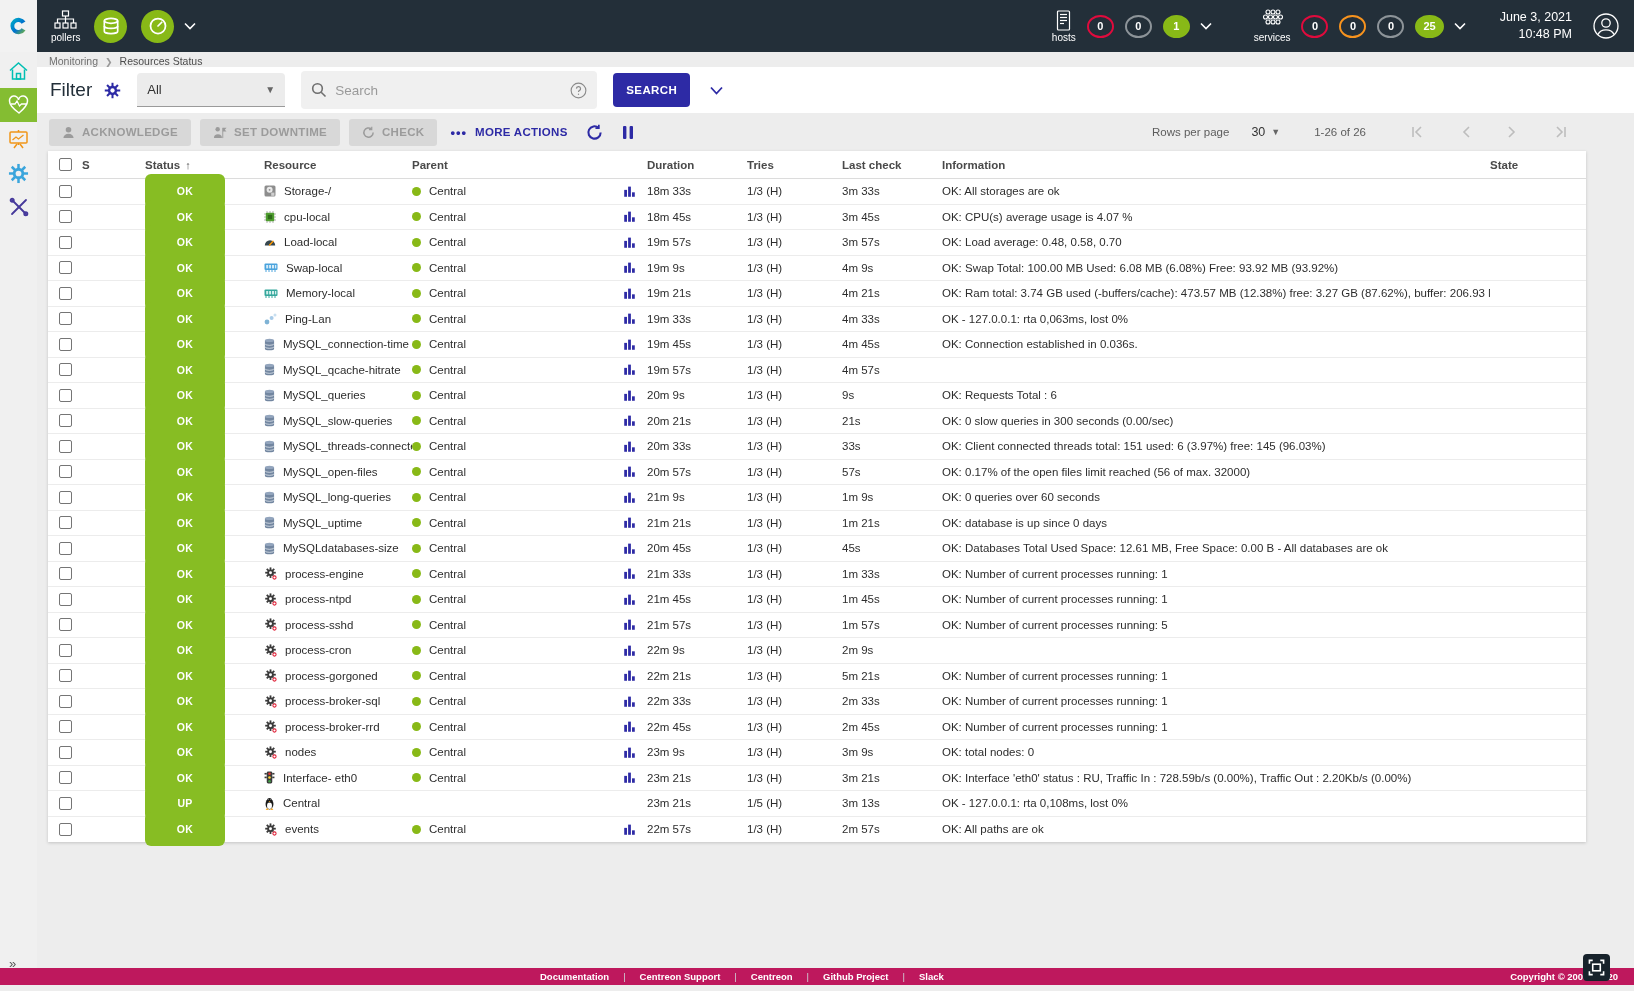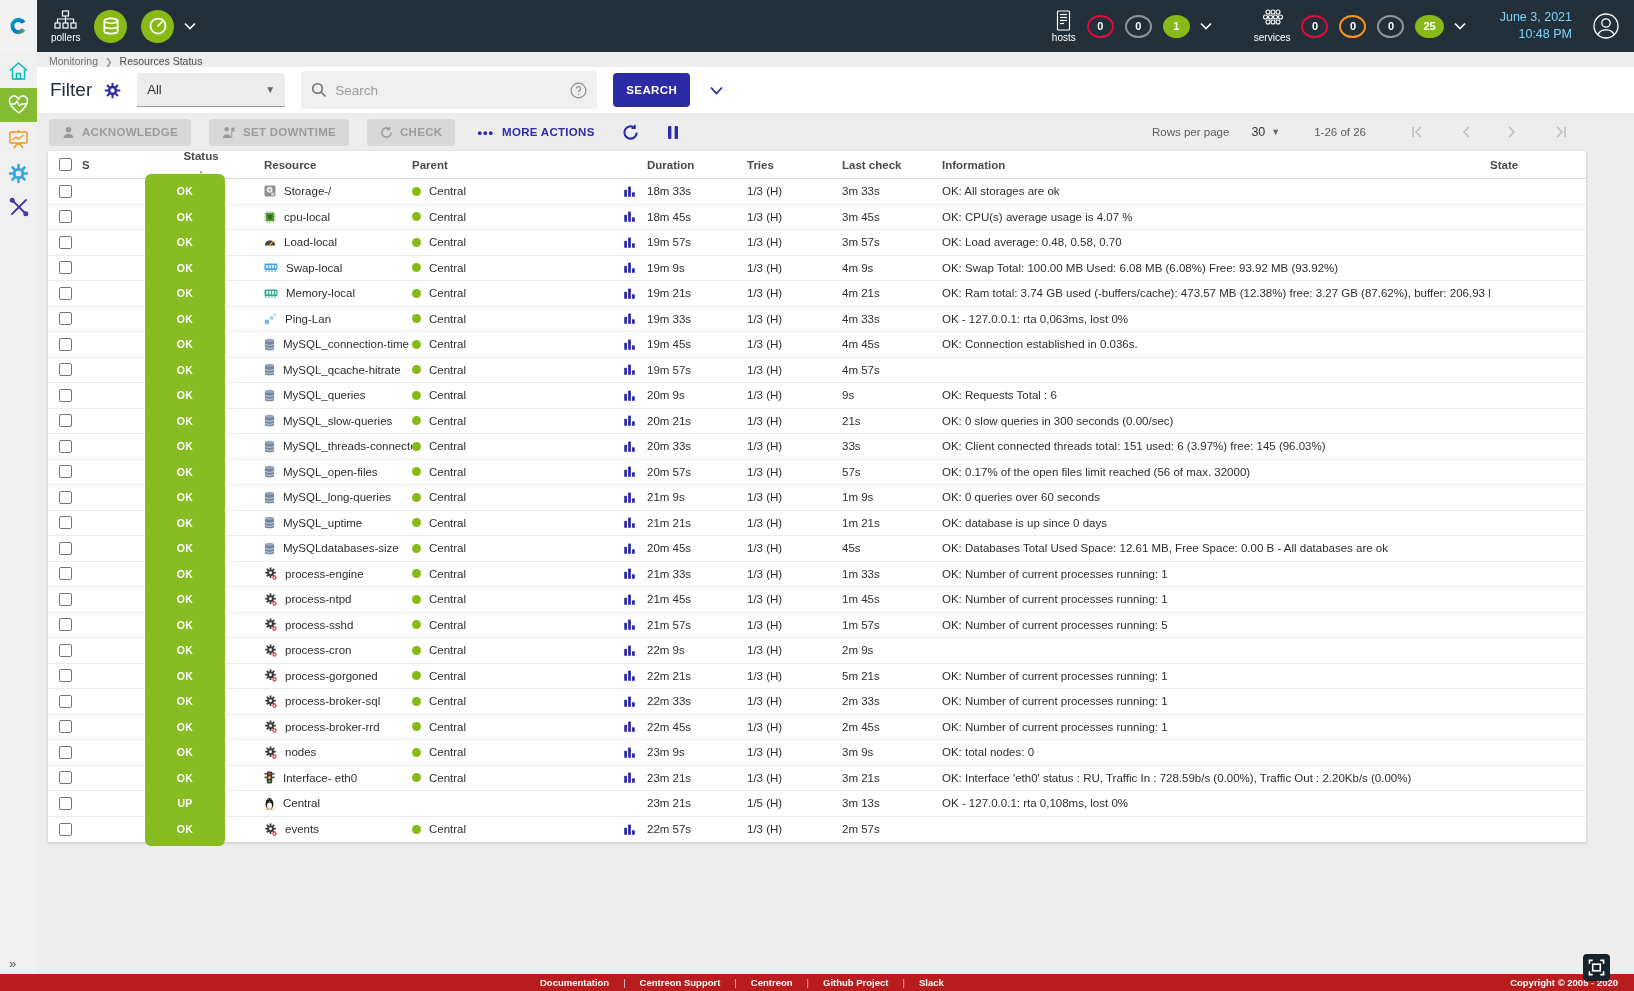--- a/index.html
+++ b/index.html
@@ -13,21 +13,21 @@
   .tb-item { display:flex; flex-direction:column; align-items:center; justify-content:center; color:#fff; }
   .tb-item .tb-label { font-size:10px; color:#fff; margin-top:1px; }
   .badge-circle { width:33px; height:33px; border-radius:50%; background:#88b917; display:flex; align-items:center; justify-content:center; margin-left:14px; }
   .chev { margin-left:10px; display:flex; align-items:center; }
   .topbar-right { margin-left:auto; display:flex; align-items:center; padding-right:14px; }
   .counter { min-width:27px; height:23px; padding:0 6px; border-radius:50%; border:2px solid #888; color:#fff; font-size:11px; font-weight:bold; display:flex; align-items:center; justify-content:center; margin-left:11px; }
   .counter.red { border-color:#e00b3d; }
   .counter.orange { border-color:#f7931e; }
   .counter.gray { border-color:#8d9499; }
   .counter.green-filled { background:#88b917; border-color:#88b917; }
-  .clock { text-align:right; color:#7dd3fc; font-size:12.5px; line-height:1.35; margin:0 20px 0 34px; }
+  .clock { text-align:right; color:#ffffff; font-size:12.5px; line-height:1.35; margin:0 20px 0 34px; }
   .sep-space { width:42px; }
 
   
   .sidebar { position:absolute; top:52px; left:0; width:37px; bottom:17px; background:#f0f0f0; display:flex; flex-direction:column; align-items:center; padding-top:2px; }
   .side-item { width:37px; height:34px; display:flex; align-items:center; justify-content:center; }
   .side-item.active { background:#84bd32; }
   .expand-toggle { position:absolute; bottom:3px; left:9px; font-size:13px; color:#555; cursor:pointer; }
 
   
   .content { position:absolute; top:52px; left:37px; right:0; bottom:17px; background:#ededed; }
@@ -39,53 +39,53 @@
   .filter-title { font-size:19px; color:#232f39; }
   .filter-gear { margin:0 16px 0 12px; display:flex; }
   .filter-select { width:148px; height:34px; background:#ececec; border-radius:4px 4px 0 0; border-bottom:1px solid #9a9a9a; display:flex; align-items:center; padding:0 10px; font-size:13px; color:#333; cursor:pointer; }
   .filter-select .caret { margin-left:auto; color:#666; font-size:10px; }
   .search-box { margin-left:16px; width:296px; height:38px; background:#f0f0f0; border-radius:4px; display:flex; align-items:center; padding:0 10px; }
   .search-box input { border:none; background:transparent; outline:none; flex:1; font-size:13.5px; color:#333; margin-left:8px; font-family:inherit; }
   .search-box input::placeholder { color:#9a9a9a; }
   .search-btn { margin-left:16px; height:34px; padding:0 13px; background:#2d2aa5; color:#fff; font-size:11.5px; font-weight:bold; letter-spacing:.4px; border:none; border-radius:4px; cursor:pointer; font-family:inherit; }
   .filter-chevron { margin-left:20px; display:flex; cursor:pointer; }
 
-  .actions-bar { height:38px; display:flex; align-items:center; padding:0 48px 0 12px;gap:9px; }
+  .actions-bar { height:38px; display:flex; align-items:center; padding:0 48px 0 12px; }
   .act-btn { height:27px; display:flex; align-items:center; gap:7px; background:#d8d8d8; color:#9b9b9b; border:none; border-radius:3px; font-size:11.5px; font-weight:bold; letter-spacing:.3px; padding:0 13px; margin-right:9px; font-family:inherit; }
   .more-actions { display:flex; align-items:center; gap:8px; color:#2d2aa5; font-size:11.5px; font-weight:bold; letter-spacing:.3px; background:none; border:none; cursor:pointer; margin-left:4px; font-family:inherit; }
   .icon-btn { background:none; border:none; cursor:pointer; display:flex; margin-left:18px; padding:0; }
   .paging { margin-left:auto; display:flex; align-items:center; font-size:11.5px; color:#5c5c5c; }
   .rpp-value { display:flex; align-items:center; gap:6px; margin-left:22px; color:#333; cursor:pointer; }
   .rpp-value .caret { color:#666; font-size:9px; }
   .page-range { margin:0 26px 0 34px; }
   .pg-btn { background:none; border:none; padding:0 18px; display:flex; cursor:default; }
 
   
   .table-wrap { margin:0 48px 0 11px; background:#fff; box-shadow:0 1px 3px rgba(0,0,0,.18); }
   .thead, .trow { display:grid; grid-template-columns:34px 45px 130px 155px 200px 35px 100px 95px 100px 1fr 96px; align-items:center; }
   .thead { height:28px; border-bottom:1px solid #dcdcdc; font-size:11.5px; font-weight:bold; color:#4a4a4a; }
   .trow { height:25.5px; border-bottom:1px solid #ececec; font-size:11.5px; color:#2d2d2d; }
   .trow:last-child { border-bottom:none; }
   .td, .th { overflow:hidden; white-space:nowrap; }
   .c-check { display:flex; justify-content:center; }
   .cb { width:13px; height:13px; border:1.5px solid #757575; border-radius:2px; background:#fff; display:inline-block; }
-  .th-status { display:flex; align-items:center; gap:5px;flex-direction:column; }
+  .th-status { display:flex; align-items:center; gap:5px; }
   .sort-arrow { font-size:11px; color:#555; }
   .pill { width:80px; height:34px; border-radius:6px; background:#87bd23; color:#fff; font-size:10.5px; font-weight:bold; display:flex; align-items:center; justify-content:center; letter-spacing:.3px; }
   .c-status { display:flex; padding-left:18px; }
   .c-res { display:flex; align-items:center; gap:8px; padding-left:7px; }
   .c-res .rname { cursor:pointer; }
   .c-parent { display:flex; align-items:center; gap:8px; }
   .pdot { width:9px; height:9px; border-radius:50%; background:#88b917; display:inline-block; flex:0 0 auto; }
   .c-graph { display:flex; justify-content:center; }
   .gicon { cursor:pointer; display:flex; }
   .ricon { display:flex; flex:0 0 auto; }
 
   
-  .footer { position:absolute; left:0; right:0; bottom:0; height:17px; background:#b91c1c; display:flex; align-items:center; color:#fff; font-size:9.5px; }
+  .footer { position:absolute; left:0; right:0; bottom:6px; height:17px; background:#be185d; display:flex; align-items:center; color:#fff; font-size:9.5px; }
   .footer-links { display:flex; align-items:center; gap:14px; margin-left:540px; font-weight:bold; }
   .footer-links .fsep { font-weight:normal; color:#cfd4d8; }
   .footer-links a { color:#fff; text-decoration:none; }
   .footer-copy { margin-left:auto; padding-right:16px; font-weight:bold; }
   .fullscreen-btn { position:absolute; right:24px; bottom:10px; width:27px; height:27px; background:#17222b; border:none; border-radius:4px; display:flex; align-items:center; justify-content:center; cursor:pointer; z-index:5; }
 </style>
 </head>
 <body>
 
 <div class="app">
@@ -1408,20 +1408,21 @@
                 <svg width="13" height="13" viewBox="0 0 16 16">
                   <rect x="1.5" y="6" width="3.4" height="8.5" fill="#2d2aa5"></rect>
                   <rect x="6.3" y="2" width="3.4" height="12.5" fill="#2d2aa5"></rect>
                   <rect x="11.1" y="9" width="3.4" height="5.5" fill="#2d2aa5"></rect>
                 </svg>
               </span>
             </div>
             <div class="td">22m 57s</div>
             <div class="td">1/3 (H)</div>
             <div class="td">2m 57s</div>
+            <div class="td">OK: All paths are ok</div>
             <div class="td"></div>
           </div>
         </div>
     </div>
   </main>
 
   <button class="fullscreen-btn">
     <svg width="17" height="17" viewBox="0 0 18 18" fill="none" stroke="#fff" stroke-width="1.7">
       <path d="M1.5 5 V1.5 H5"></path>
         <path d="M13 1.5 H16.5 V5"></path>

